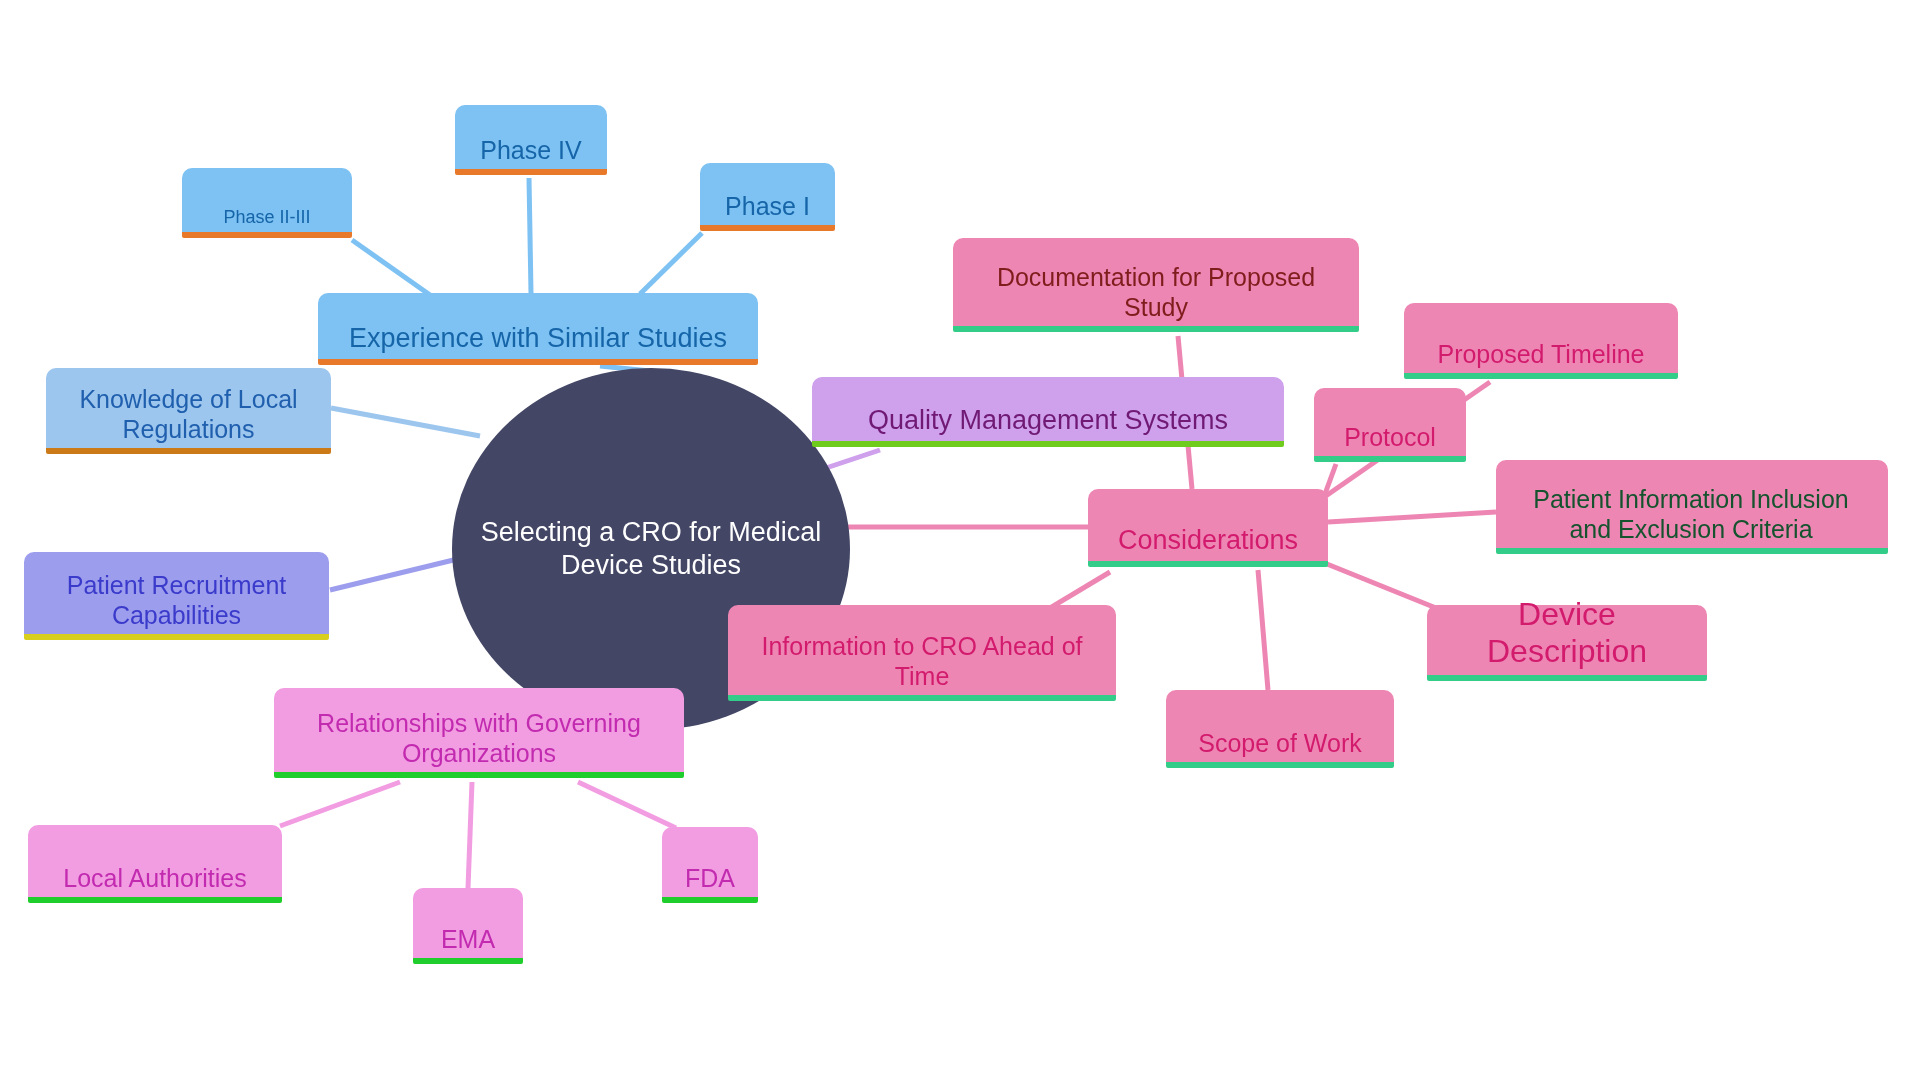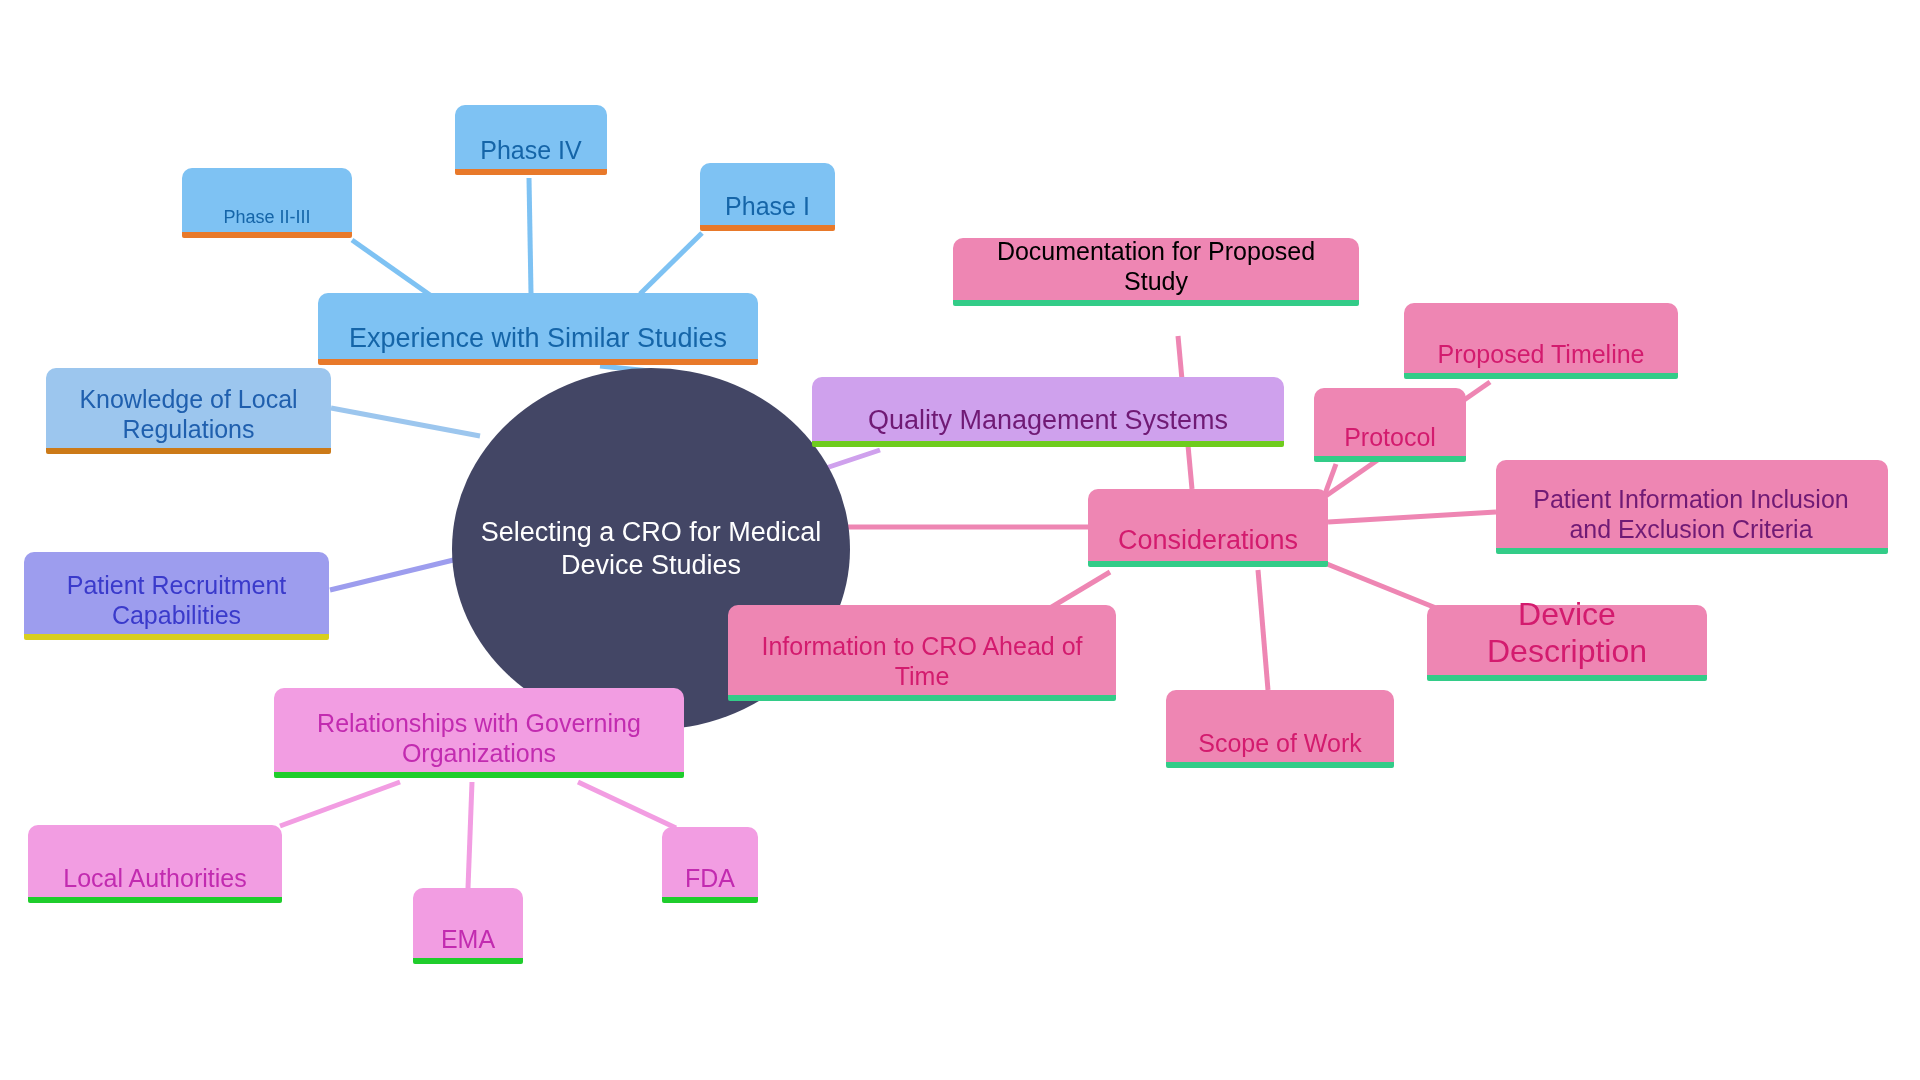--- a/index.html
+++ b/index.html
@@ -88,24 +88,24 @@
 Regulations</span></div>
       <div class="node" style="left: 24px; top: 552px; width: 305px; height: 88px; background: rgb(157, 157, 238); color: rgb(58, 58, 203); font-size: 25px; border-bottom: 6px solid rgb(216, 206, 30);"><span class="label">Patient Recruitment
 Capabilities</span></div>
       <div class="node" style="left: 274px; top: 688px; width: 410px; height: 90px; background: rgb(242, 157, 226); color: rgb(194, 43, 176); font-size: 25px; border-bottom: 6px solid rgb(31, 205, 44);"><span class="label">Relationships with Governing
 Organizations</span></div>
       <div class="node" style="left: 28px; top: 825px; width: 254px; height: 78px; background: rgb(242, 157, 226); color: rgb(194, 43, 176); font-size: 25px; border-bottom: 6px solid rgb(31, 205, 44);"><span class="label">Local Authorities</span></div>
       <div class="node" style="left: 413px; top: 888px; width: 110px; height: 76px; background: rgb(242, 157, 226); color: rgb(194, 43, 176); font-size: 25px; border-bottom: 6px solid rgb(31, 205, 44);"><span class="label">EMA</span></div>
       <div class="node" style="left: 662px; top: 827px; width: 96px; height: 76px; background: rgb(242, 157, 226); color: rgb(194, 43, 176); font-size: 25px; border-bottom: 6px solid rgb(31, 205, 44);"><span class="label">FDA</span></div>
       <div class="node" style="left: 812px; top: 377px; width: 472px; height: 70px; background: rgb(207, 161, 237); color: #701a75; font-size: 27px; border-bottom: 6px solid rgb(111, 204, 29);"><span class="label">Quality Management Systems</span></div>
       <div class="node" style="left: 1088px; top: 489px; width: 240px; height: 78px; background: rgb(238, 134, 179); color: rgb(211, 27, 110); font-size: 27px; border-bottom: 6px solid rgb(51, 204, 136);"><span class="label">Considerations</span></div>
-      <div class="node" style="left: 953px; top: 238px; width: 406px; height: 68px; background: rgb(238, 134, 179); color: #000000; font-size: 25px; border-bottom: 6px solid rgb(51, 204, 136);"><span class="label">Documentation for Proposed
+      <div class="node" style="left: 953px; top: 238px; width: 406px; height: 94px; background: rgb(238, 134, 179); color: #7f1d1d; font-size: 25px; border-bottom: 6px solid rgb(51, 204, 136);"><span class="label">Documentation for Proposed
 Study</span></div>
       <div class="node" style="left: 1404px; top: 303px; width: 274px; height: 76px; background: rgb(238, 134, 179); color: rgb(211, 27, 110); font-size: 25px; border-bottom: 6px solid rgb(51, 204, 136);"><span class="label">Proposed Timeline</span></div>
       <div class="node" style="left: 1314px; top: 388px; width: 152px; height: 74px; background: rgb(238, 134, 179); color: rgb(211, 27, 110); font-size: 25px; border-bottom: 6px solid rgb(51, 204, 136);"><span class="label">Protocol</span></div>
-      <div class="node" style="left: 1496px; top: 460px; width: 392px; height: 94px; background: rgb(238, 134, 179); color: #701a75; font-size: 25px; border-bottom: 6px solid rgb(51, 204, 136); padding-left: 12px;"><span class="label">Patient Information Inclusion
+      <div class="node" style="left: 1496px; top: 460px; width: 392px; height: 94px; background: rgb(238, 134, 179); color: #14532d; font-size: 25px; border-bottom: 6px solid rgb(51, 204, 136); padding-left: 12px;"><span class="label">Patient Information Inclusion
 and Exclusion Criteria</span></div>
       <div class="node" style="left: 1427px; top: 605px; width: 280px; height: 76px; background: rgb(238, 134, 179); color: rgb(211, 27, 110); font-size: 32px; border-bottom: 6px solid rgb(51, 204, 136);"><span class="label">Device Description</span></div>
       <div class="node" style="left: 1166px; top: 690px; width: 228px; height: 78px; background: rgb(238, 134, 179); color: rgb(211, 27, 110); font-size: 25px; border-bottom: 6px solid rgb(51, 204, 136);"><span class="label">Scope of Work</span></div>
       <div class="node" style="left: 728px; top: 605px; width: 388px; height: 96px; background: rgb(238, 134, 179); color: rgb(211, 27, 110); font-size: 25px; border-bottom: 6px solid rgb(51, 204, 136);"><span class="label">Information to CRO Ahead of
 Time</span></div>
     </div>
 </div>
 
 </body></html>

